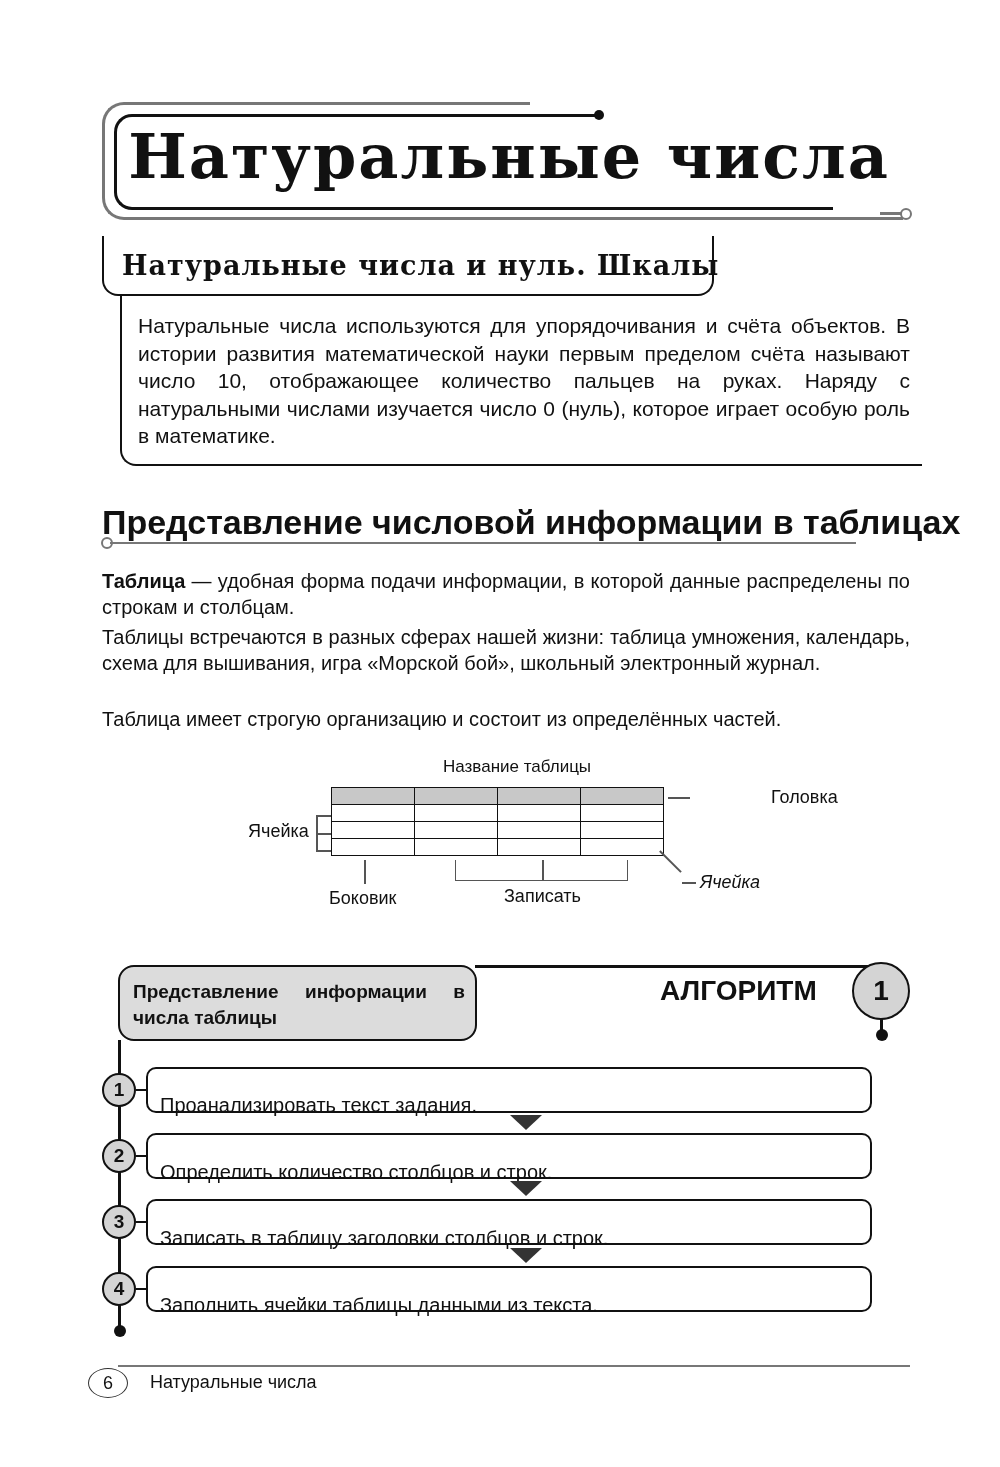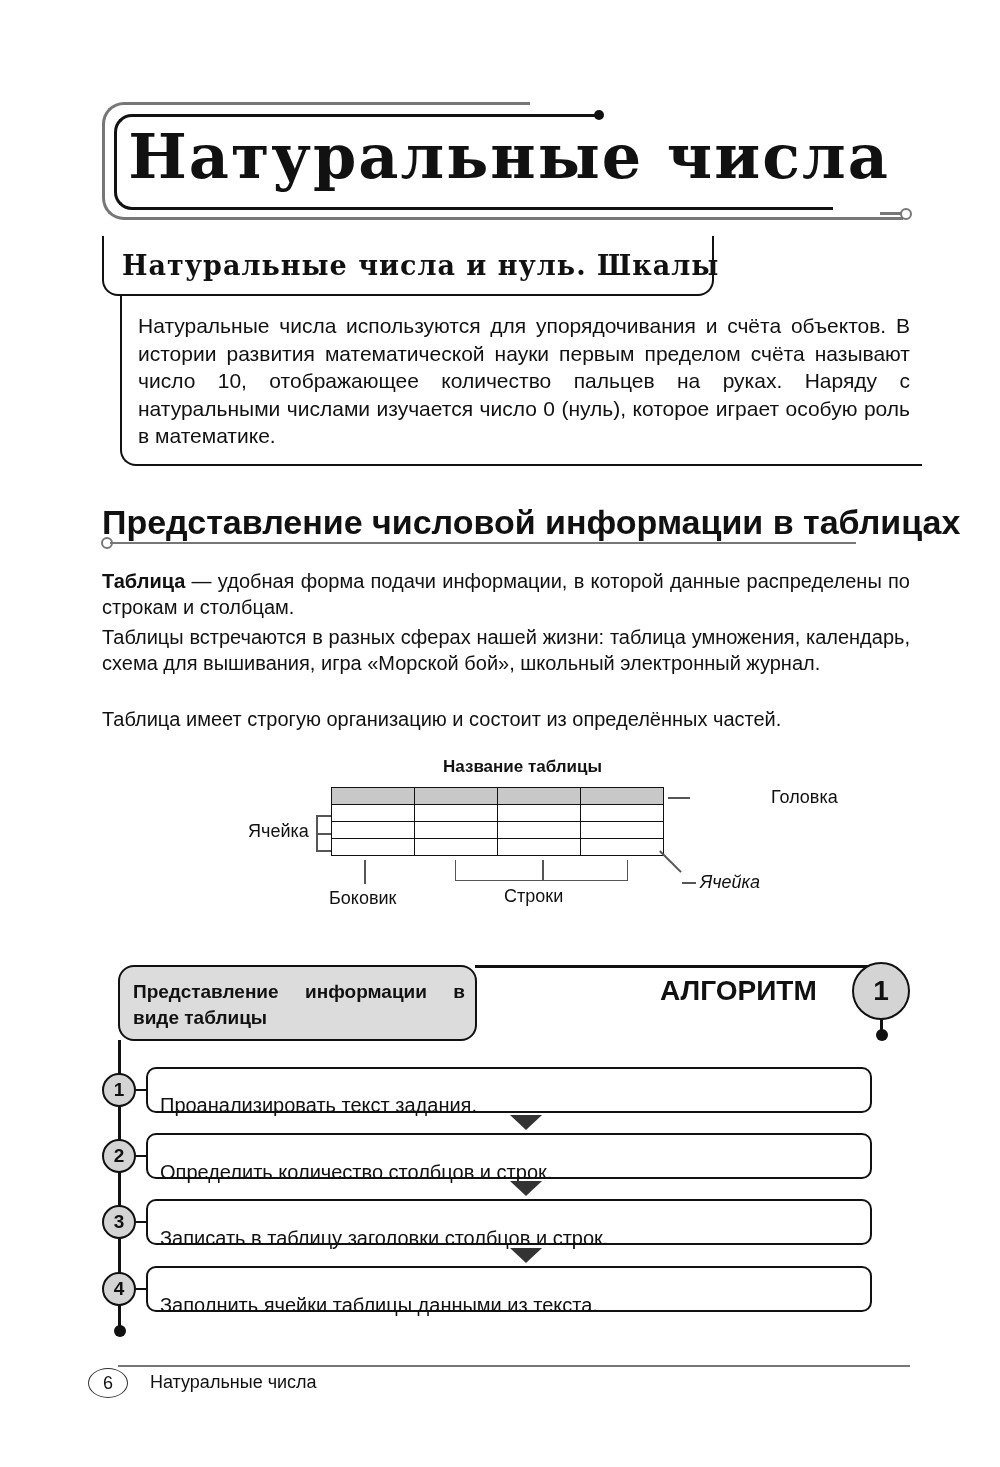--- a/index.html
+++ b/index.html
@@ -68,21 +68,21 @@
 <div class="abs sec2-title">Представление числовой информации в таблицах</div>
 <div class="abs dot-open" style="left:101px;top:537px;"></div>
 <div class="abs sec2-rule"></div>
 
 <div class="abs p2" style="top:568px;">
   <b>Таблица</b><span> — удобная форма подачи информации, в которой данные распределены по строкам и столбцам.</span>
 </div>
 <div class="abs p2" style="top:624px;">Таблицы встречаются в разных сферах нашей жизни: таблица умножения, календарь, схема для вышивания, игра «Морской бой», школьный электронный журнал.</div>
 <div class="abs p2" style="top:706px;">Таблица имеет строгую организацию и состоит из определённых частей.</div>
 
-<div class="abs" style="left:443px;top:757px;font-size:17px;font-weight:bold;">Название таблицы</div>
+<div class="abs" style="left:443px;top:757px;font-size:17px;font-weight:normal;">Название таблицы</div>
 <table class="abs tbl" style="left:331px;top:787px;">
   <tbody>
       <tr class="hdr">
         <td></td>
         <td></td>
         <td></td>
         <td></td>
       </tr>
   <tr>
         <td></td>
@@ -116,27 +116,27 @@
 
 <div class="abs line" style="left:660px;top:850px;width:30px;height:1.5px;transform:rotate(45deg);transform-origin:left;"></div>
 <div class="abs line" style="left:682px;top:882px;width:14px;height:1.5px;"></div>
 <div class="abs lbl" style="left:700px;top:872px;font-style:italic;">Ячейка</div>
 
 <div class="abs line" style="left:364px;top:860px;width:1.5px;height:24px;"></div>
 <div class="abs lbl" style="left:329px;top:888px;">Боковик</div>
 
 <div class="abs" style="left:455px;top:860px;width:171px;height:20px;border:1.5px solid #555;border-top:none;"></div>
 <div class="abs line" style="left:542px;top:860px;width:1.5px;height:20px;"></div>
-<div class="abs lbl" style="left:504px;top:886px;">Строки</div>
+<div class="abs lbl" style="left:504px;top:886px;">Записать</div>
 
 <div class="abs alg-frame-top"></div>
 <div class="abs alg-vline"></div>
 <div class="abs dot-black" style="left:114px;top:1325px;width:12px;height:12px;"></div>
 <div class="abs alg-head"></div>
-<div class="abs alg-head-text">Представление информации в виде таблицы</div>
+<div class="abs alg-head-text">Представление информации в числа таблицы</div>
 <div class="abs alg-word">АЛГОРИТМ</div>
 <div class="abs alg-badge">1</div>
 <div class="abs alg-badge-stem"></div>
 <div class="abs dot-black" style="left:876px;top:1029px;width:12px;height:12px;"></div>
 
 <div class="abs step-box" style="top:1067px;"></div>
 <div class="abs step-text" style="top:1079px;">Проанализировать текст задания.</div>
 <div class="abs step-num" style="top:1073px;">1</div>
 <div class="abs step-conn" style="top:1089px;"></div>
 <div class="abs arrow" style="left:510px;top:1115px;"></div>

